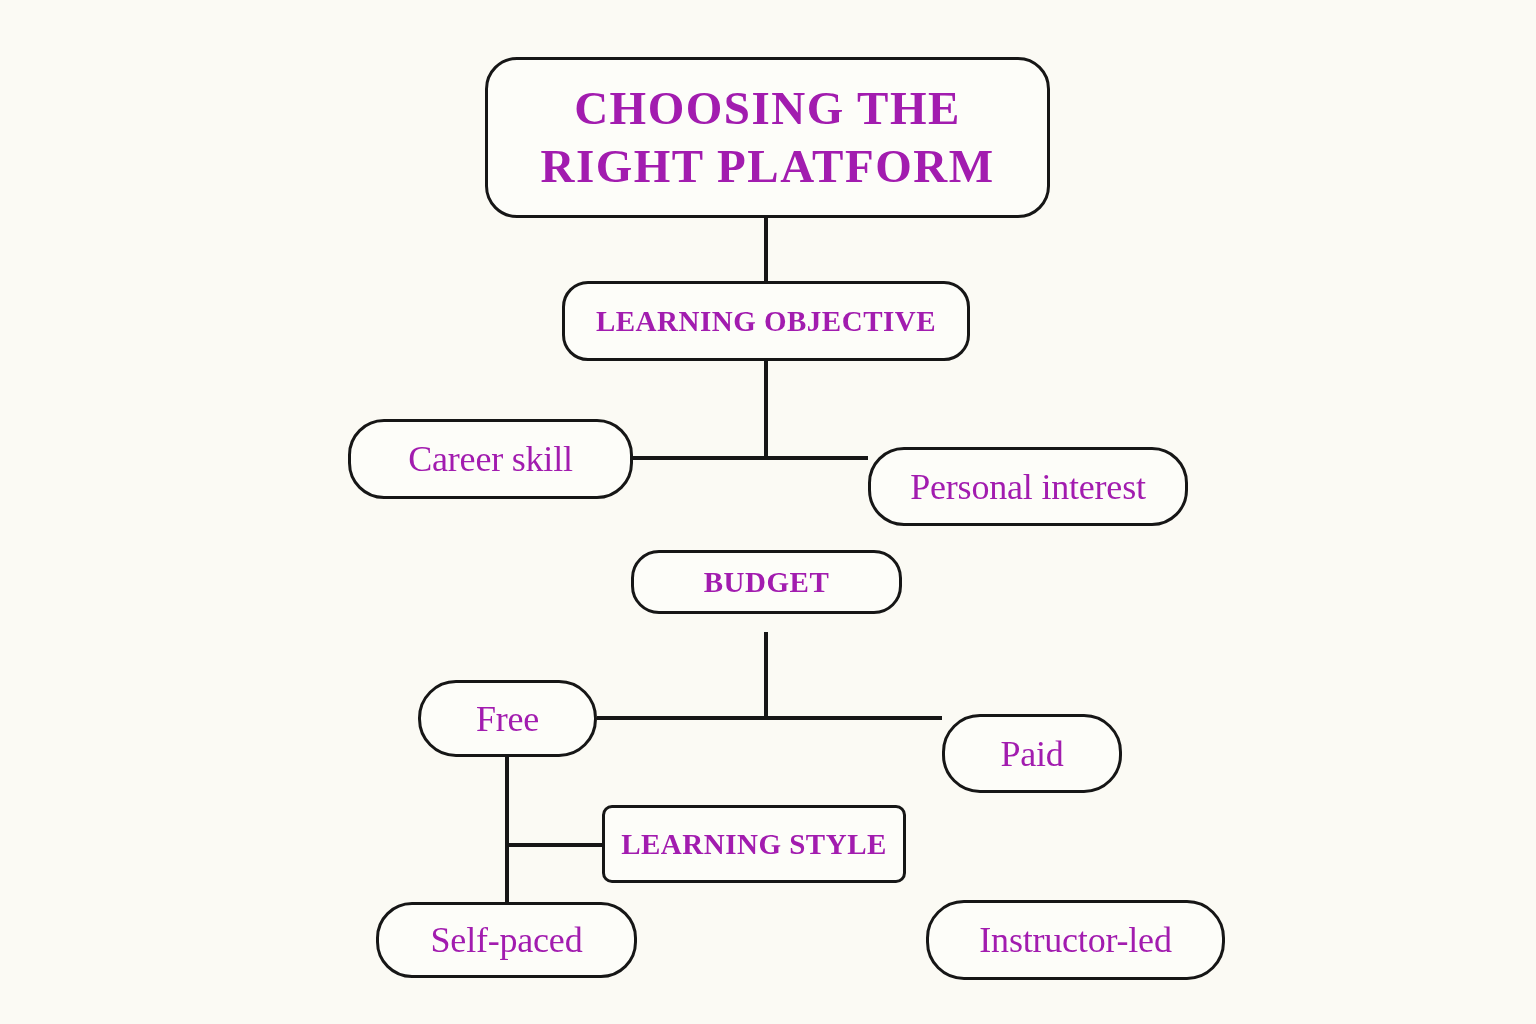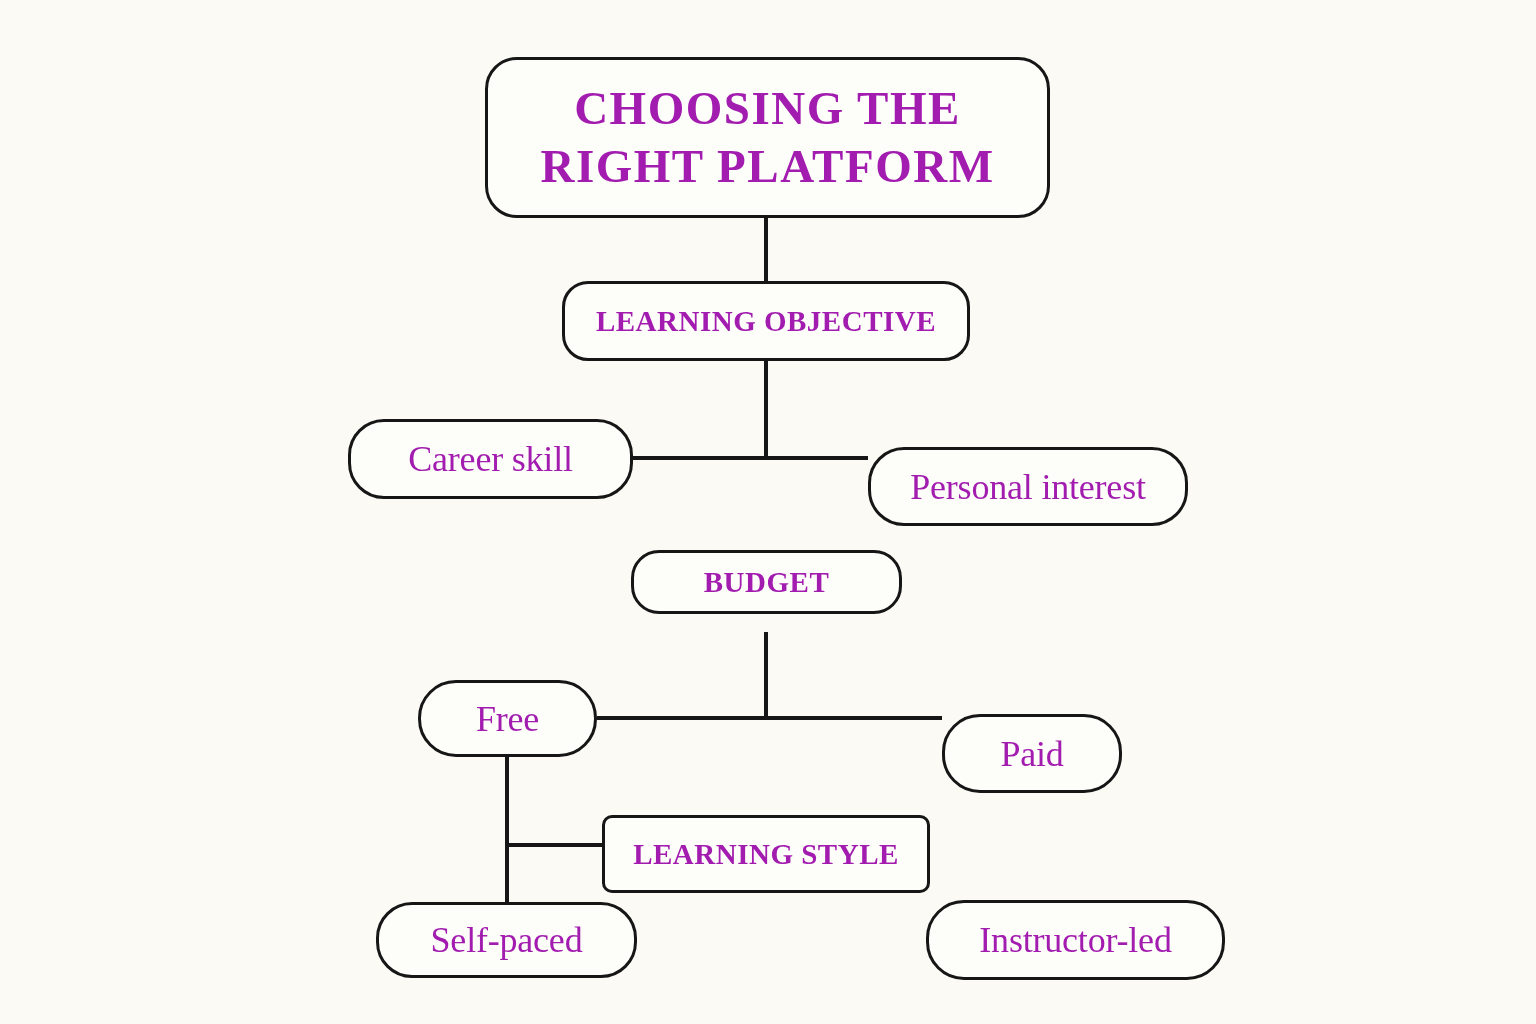--- a/index.html
+++ b/index.html
@@ -43,21 +43,21 @@
     font-size: 36px;
     font-weight: 400;
     letter-spacing: -0.2px;
   }
   .node-learning-objective { left: 562px; top: 281px; width: 408px; height: 80px; border-radius: 26px; }
   .node-career-skill       { left: 348px; top: 419px; width: 285px; height: 80px; border-radius: 36px; }
   .node-personal-interest  { left: 868px; top: 419px; width: 320px; height: 79px; border-radius: 36px; margin-top: 28px; }
   .node-budget             { left: 631px; top: 550px; width: 271px; height: 64px; border-radius: 28px; }
   .node-free               { left: 418px; top: 680px; width: 179px; height: 77px; border-radius: 38px; }
   .node-paid               { left: 942px; top: 678px; width: 180px; height: 79px; border-radius: 38px; margin-top: 36px; }
-  .node-learning-style     { left: 602px; top: 805px; width: 328px; height: 78px; border-radius: 10px; margin-top: 10px; }
+  .node-learning-style     { left: 602px; top: 805px; width: 304px; height: 78px; border-radius: 10px; }
   .node-self-paced         { left: 376px; top: 902px; width: 261px; height: 76px; border-radius: 36px; }
   .node-instructor-led     { left: 926px; top: 900px; width: 299px; height: 80px; border-radius: 38px; }
 
   .edge {
     position: absolute;
     background: #161616;
   }
   .edge-v { width: 4px; }
   .edge-h { height: 4px; }
 

